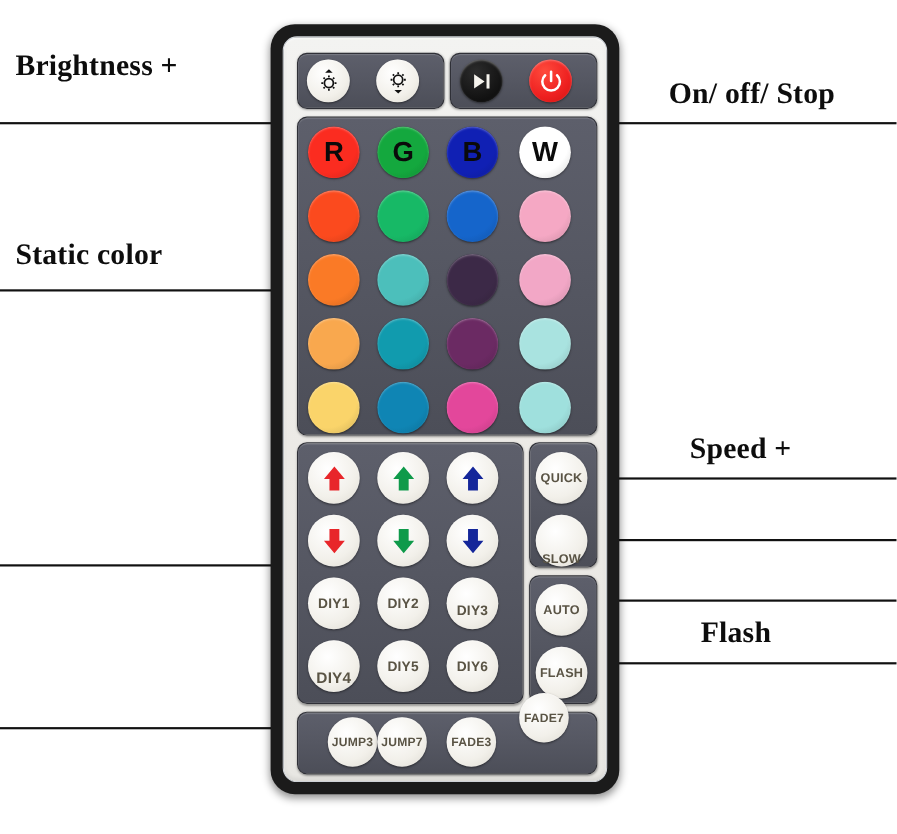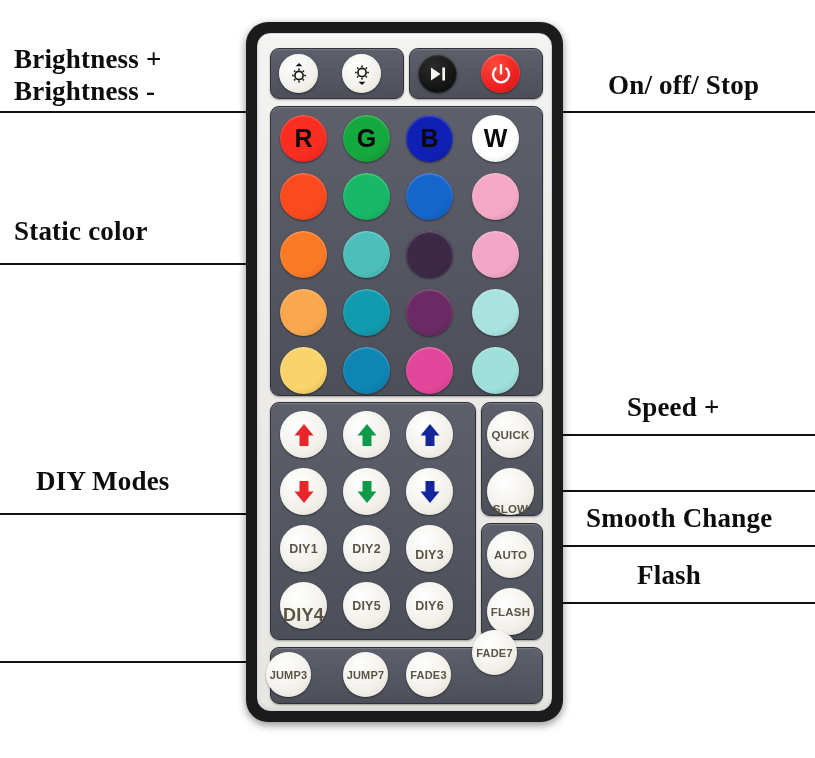--- a/index.html
+++ b/index.html
@@ -87,34 +87,31 @@
   <div class="ann-line" style="left:531px;top:545px;width:284px;"></div>
   <div class="ann-line" style="left:531px;top:602px;width:284px;"></div>
 
   <div class="ann-dot" style="left:528px;top:431px;"></div>
   <div class="ann-dot" style="left:528px;top:487px;"></div>
   <div class="ann-dot" style="left:528px;top:542px;"></div>
   <div class="ann-dot" style="left:528px;top:599px;"></div>
 
   <div class="ann-label" style="left:14px;top:44px;font-size:27px;">
     <div>Brightness +</div>
-    <div>Brightness -</div>
   </div>
 
   <div class="ann-label" style="left:14px;top:216px;font-size:27px;">Static color</div>
 
-  <div class="ann-label" style="left:36px;top:466px;font-size:27px;">DIY Modes</div>
 
 
   <div class="ann-label" style="left:608px;top:70px;font-size:27px;">On/ off/ Stop</div>
 
   <div class="ann-label" style="left:627px;top:392px;font-size:27px;">Speed +</div>
 
 
-  <div class="ann-label" style="left:586px;top:503px;font-size:27px;">Smooth Change</div>
 
   <div class="ann-label" style="left:637px;top:560px;font-size:27px;">Flash</div>
 
   <div id="remote">
     <div id="remote-inner">
 
       <div class="panel" style="left:12px;top:14px;width:132px;height:49px;">
         <div class="key white" style="left:8px;top:5px;width:39px;height:39px;">
           <span>
             <svg width="26" height="26" viewBox="0 0 26 26">
@@ -251,21 +248,21 @@
           <div class="key white" style="position: absolute; left: 22px; top: 491px; width: 47px; height: 47px;">
             <span class="key-text" style="font-size: 12.5px;">DIY1</span>
           </div>
           <div class="key white" style="position: absolute; left: 85px; top: 491px; width: 47px; height: 47px;">
             <span class="key-text" style="font-size: 12.5px;">DIY2</span>
           </div>
           <div class="key white" style="position: absolute; left: 148px; top: 491px; width: 47px; height: 47px;">
             <span class="key-text" style="font-size: 12.5px; margin-top: 12px;">DIY3</span>
           </div>
           <div class="key white" style="position: absolute; left: 22px; top: 548px; width: 47px; height: 47px;">
-            <span class="key-text" style="font-size: 18px; margin-top: 20px;">DIY4</span>
+            <span class="key-text" style="font-size: 14px; margin-top: 20px;">DIY4</span>
           </div>
           <div class="key white" style="position: absolute; left: 85px; top: 548px; width: 47px; height: 47px;">
             <span class="key-text" style="font-size: 12.5px;">DIY5</span>
           </div>
           <div class="key white" style="position: absolute; left: 148px; top: 548px; width: 47px; height: 47px;">
             <span class="key-text" style="font-size: 12.5px;">DIY6</span>
           </div>
         </div>
 
       <div class="panel" style="left:223px;top:368px;width:60px;height:112px;"></div>
@@ -280,21 +277,21 @@
           <div class="key white" style="position: absolute; left: 229px; top: 497px; width: 47px; height: 47px;">
             <span class="key-text" style="font-size: 11.5px;">AUTO</span>
           </div>
           <div class="key white" style="position: absolute; left: 229px; top: 554px; width: 47px; height: 47px;">
             <span class="key-text" style="font-size: 11.5px;">FLASH</span>
           </div>
         </div>
 
       <div class="panel" style="left:12px;top:613px;width:271px;height:55px;"></div>
       <div id="bottom-grid">
-          <div class="key white" style="position: absolute; left: 8px; top: 618px; width: 45px; height: 45px;">
+          <div class="key white" style="position: absolute; left: 40px; top: 618px; width: 45px; height: 45px;">
             <span class="key-text" style="font-size: 11px;">JUMP3</span>
           </div>
           <div class="key white" style="position: absolute; left: 85px; top: 618px; width: 45px; height: 45px; justify-content: center;">
             <span class="key-text" style="font-size: 11px;">JUMP7</span>
           </div>
           <div class="key white" style="position: absolute; left: 148px; top: 618px; width: 45px; height: 45px;">
             <span class="key-text" style="font-size: 11px;">FADE3</span>
           </div>
           <div class="key white" style="position: absolute; left: 214px; top: 596px; width: 45px; height: 45px; align-items: center;">
             <span class="key-text" style="font-size: 11px;">FADE7</span>

